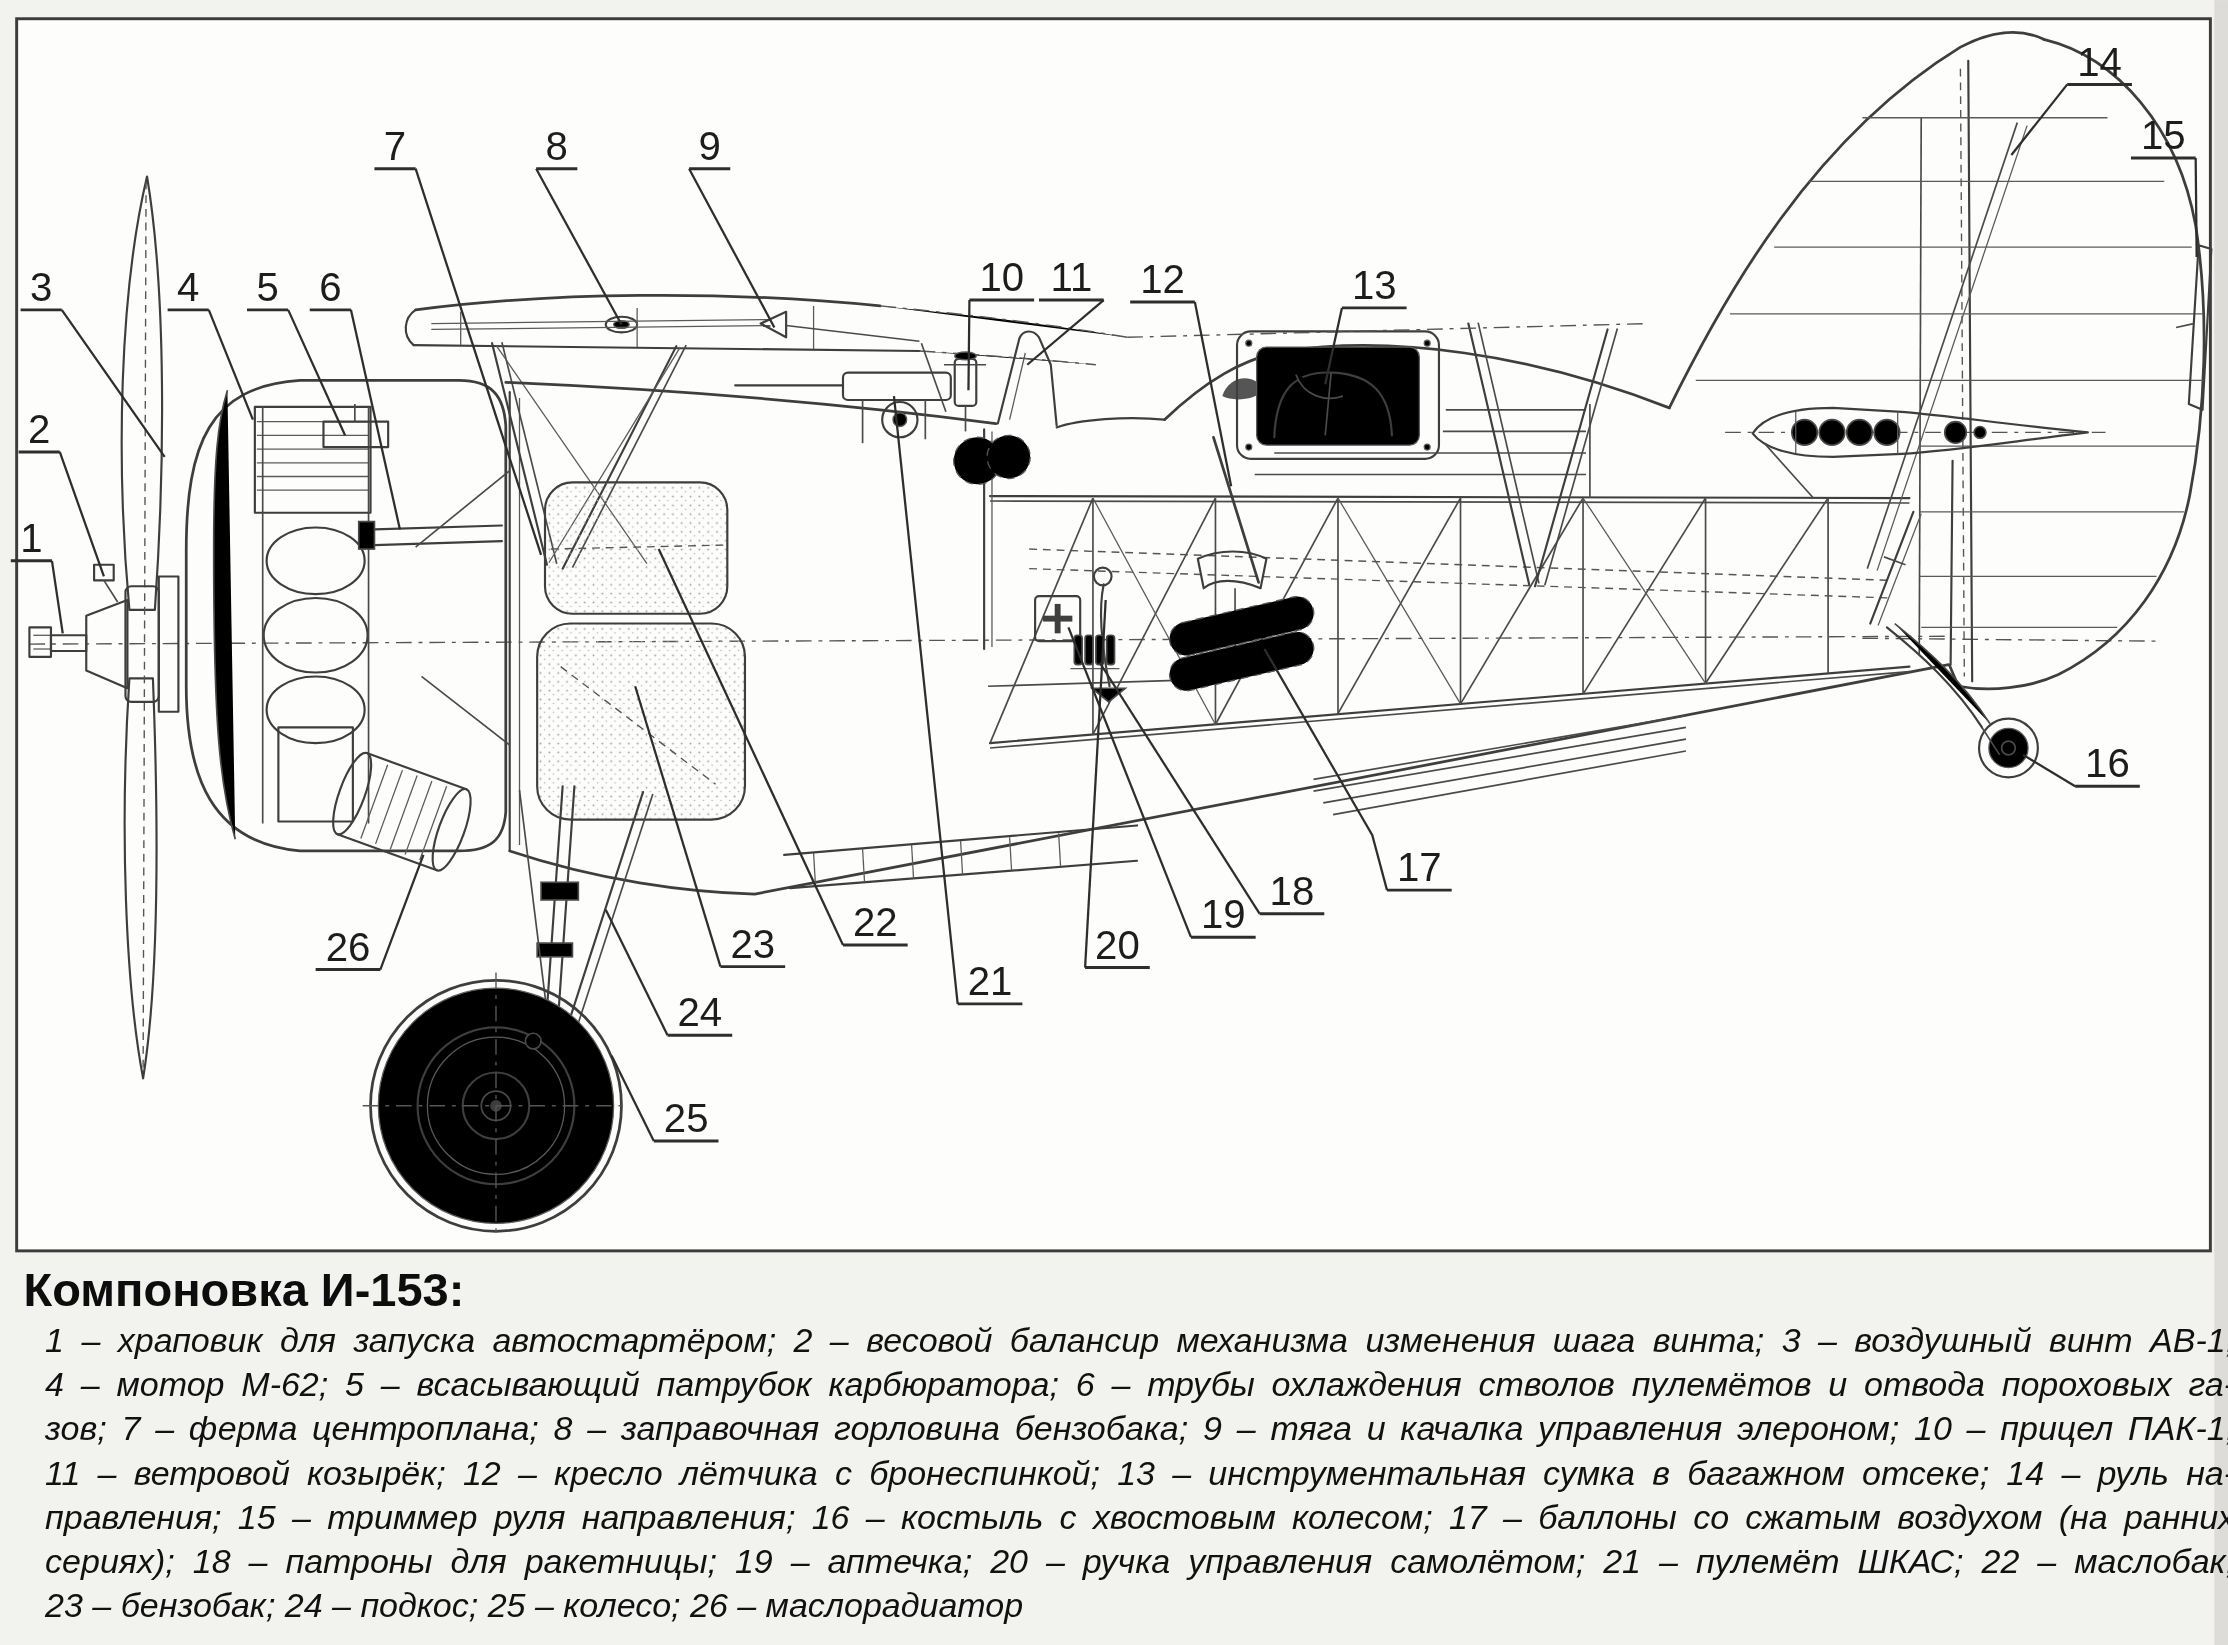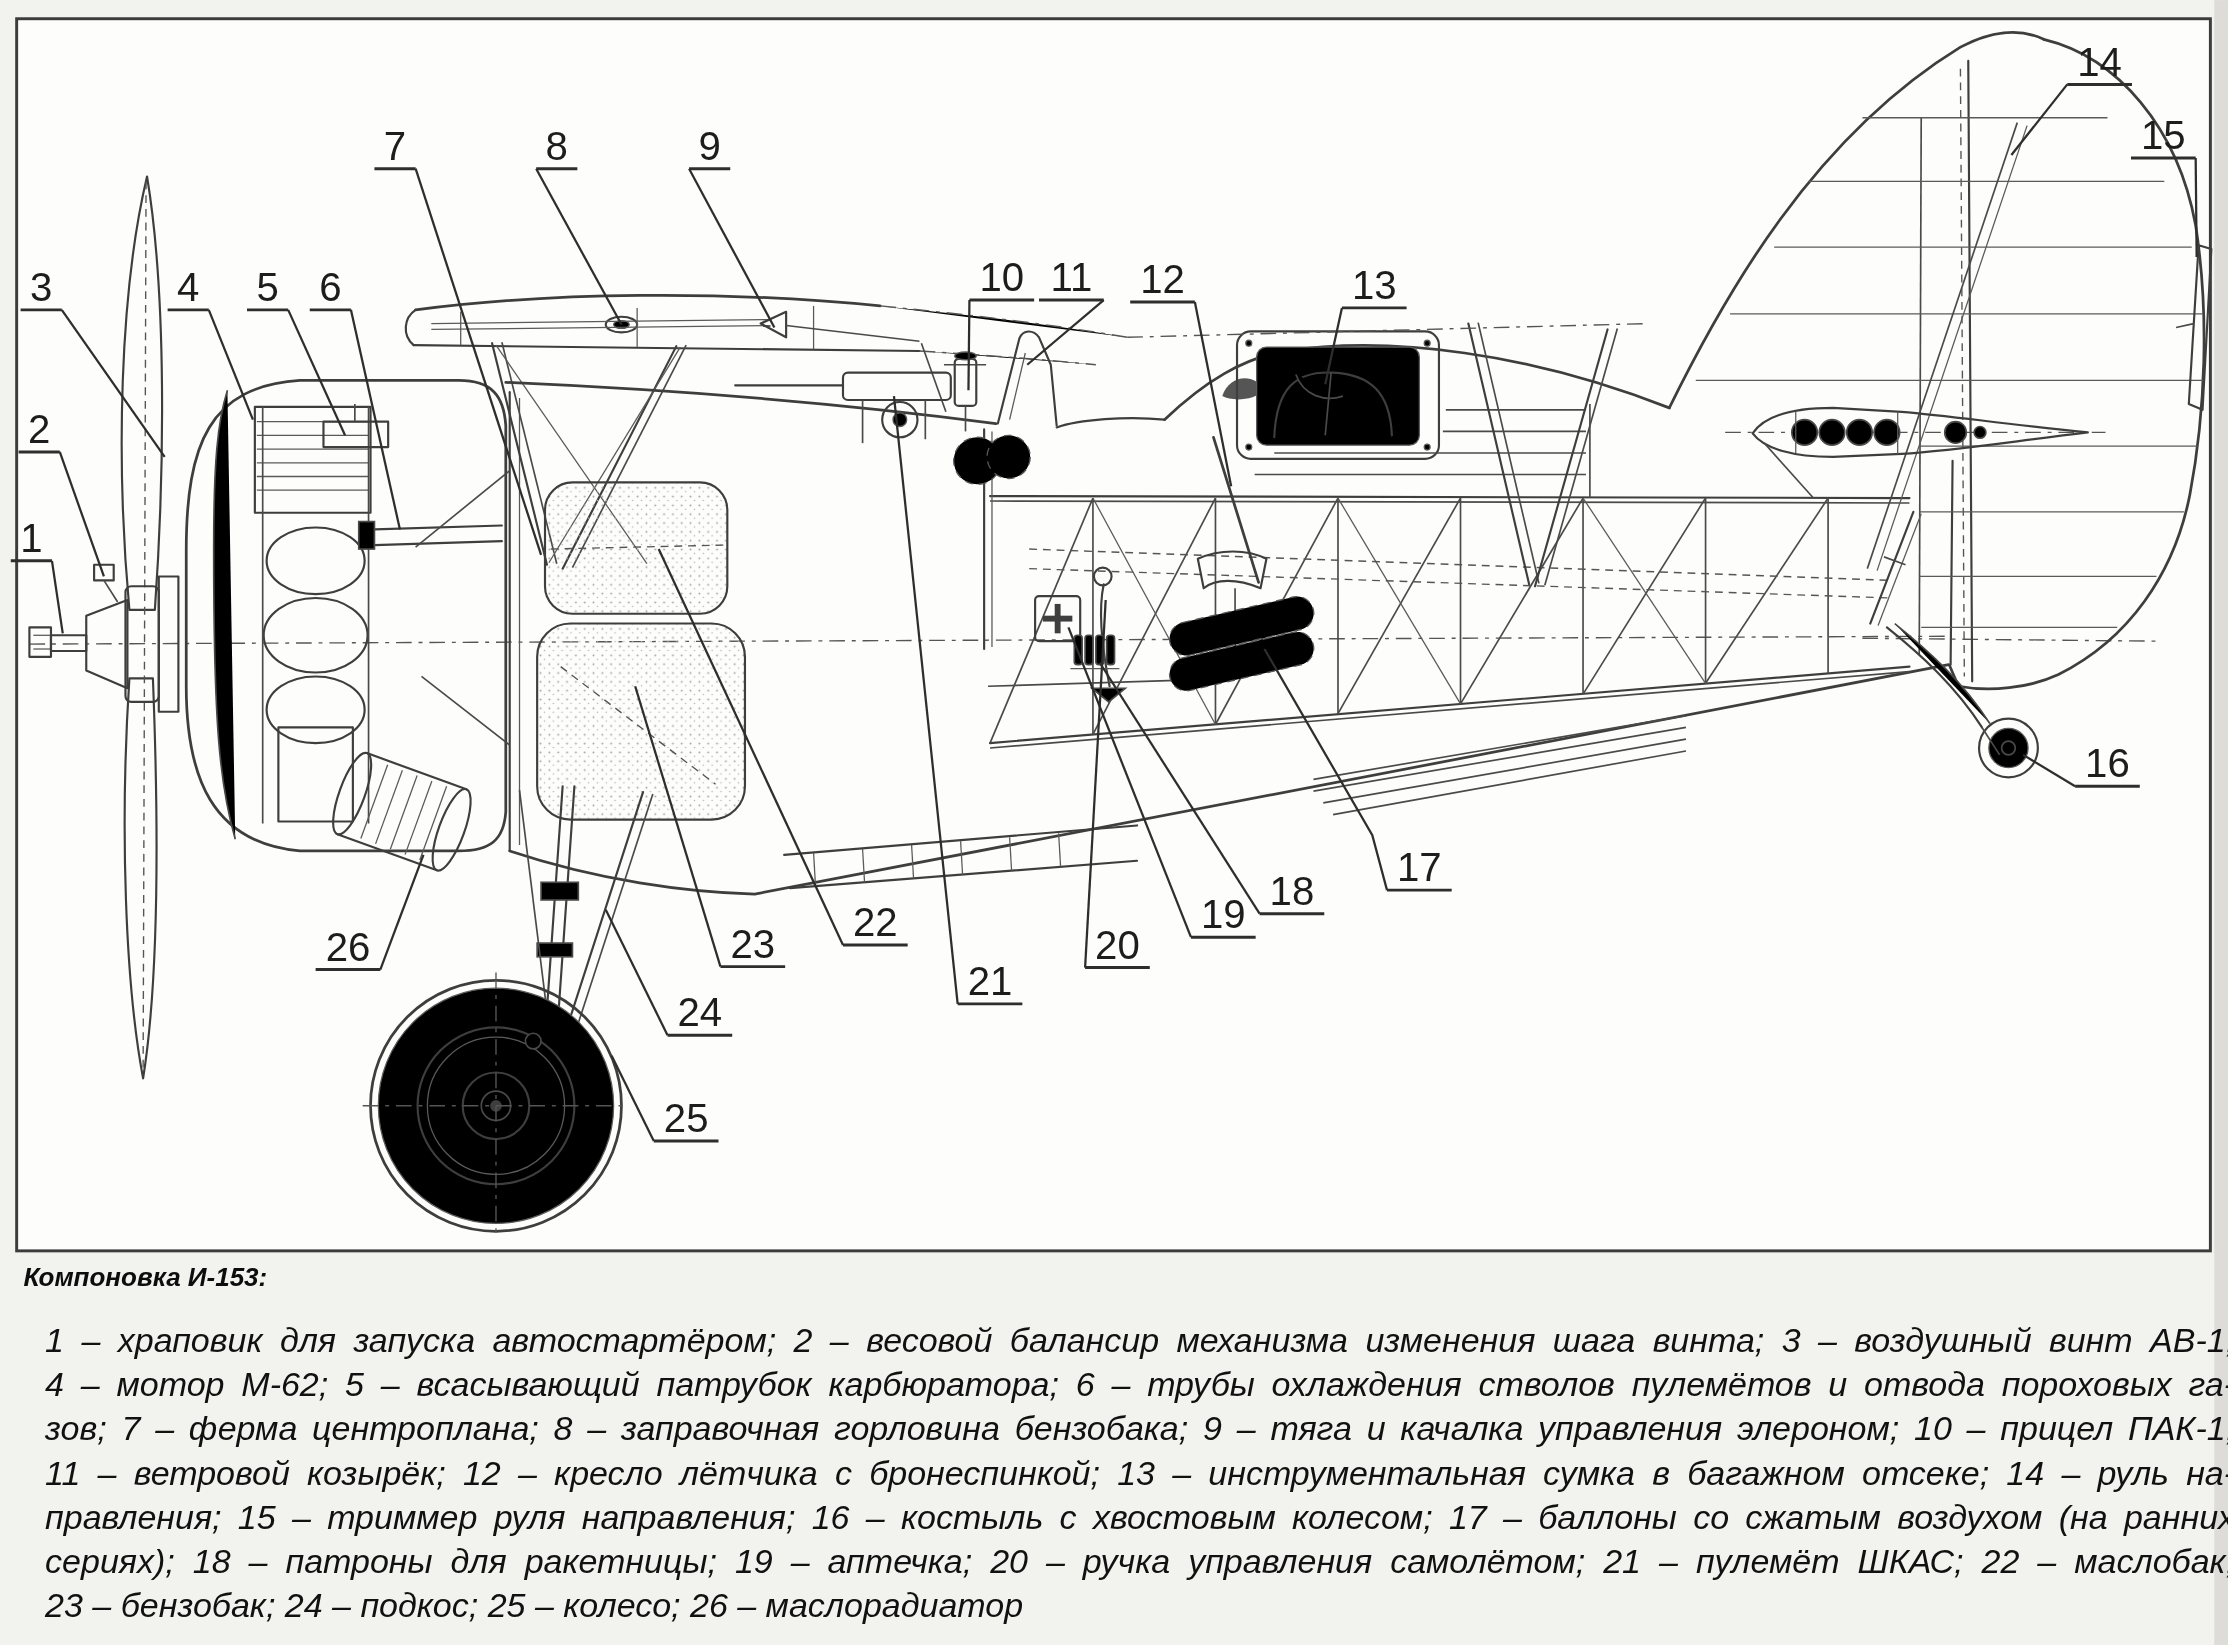--- a/index.html
+++ b/index.html
@@ -7,22 +7,22 @@
          font-family:"Liberation Sans",sans-serif;}
   .stage svg{position:absolute;left:0;top:0;}
   .ln{stroke:#3e3e3e;fill:none;stroke-width:2.2;stroke-linecap:round;stroke-linejoin:round;}
   .thin{stroke-width:1.3;stroke:#5a5a5a;}
   .med{stroke-width:1.7;stroke:#4a4a4a;}
   .thick{stroke-width:2.8;}
   .dash{stroke-dasharray:16 7 4 7;stroke-width:1.4;stroke:#555;}
   .dash2{stroke-dasharray:8 6;stroke-width:1.4;stroke:#555;}
   .num{font-family:"Liberation Sans",sans-serif;font-size:41px;fill:#1d1d1d;}
   .caption{position:absolute;left:23.5px;width:2188px;color:#101010;}
-  .cap-title{position:absolute;left:23.5px;top:1262px;font-size:26px;font-weight:bold;
-             font-style:italic;color:#0d0d0d;}
+  .cap-title{position:absolute;left:23.5px;top:1262px;font-size:47px;font-weight:bold;
+             color:#0d0d0d;}
   .cap-line{position:absolute;left:21.6px;width:2190px;height:44px;font-size:34px;
             font-style:italic;white-space:nowrap;color:#111;
             text-align:justify;text-align-last:justify;}
   .cap-line.last{text-align-last:left;}
 </style>
 </head>
 <body>
 
 <div class="stage">
 

